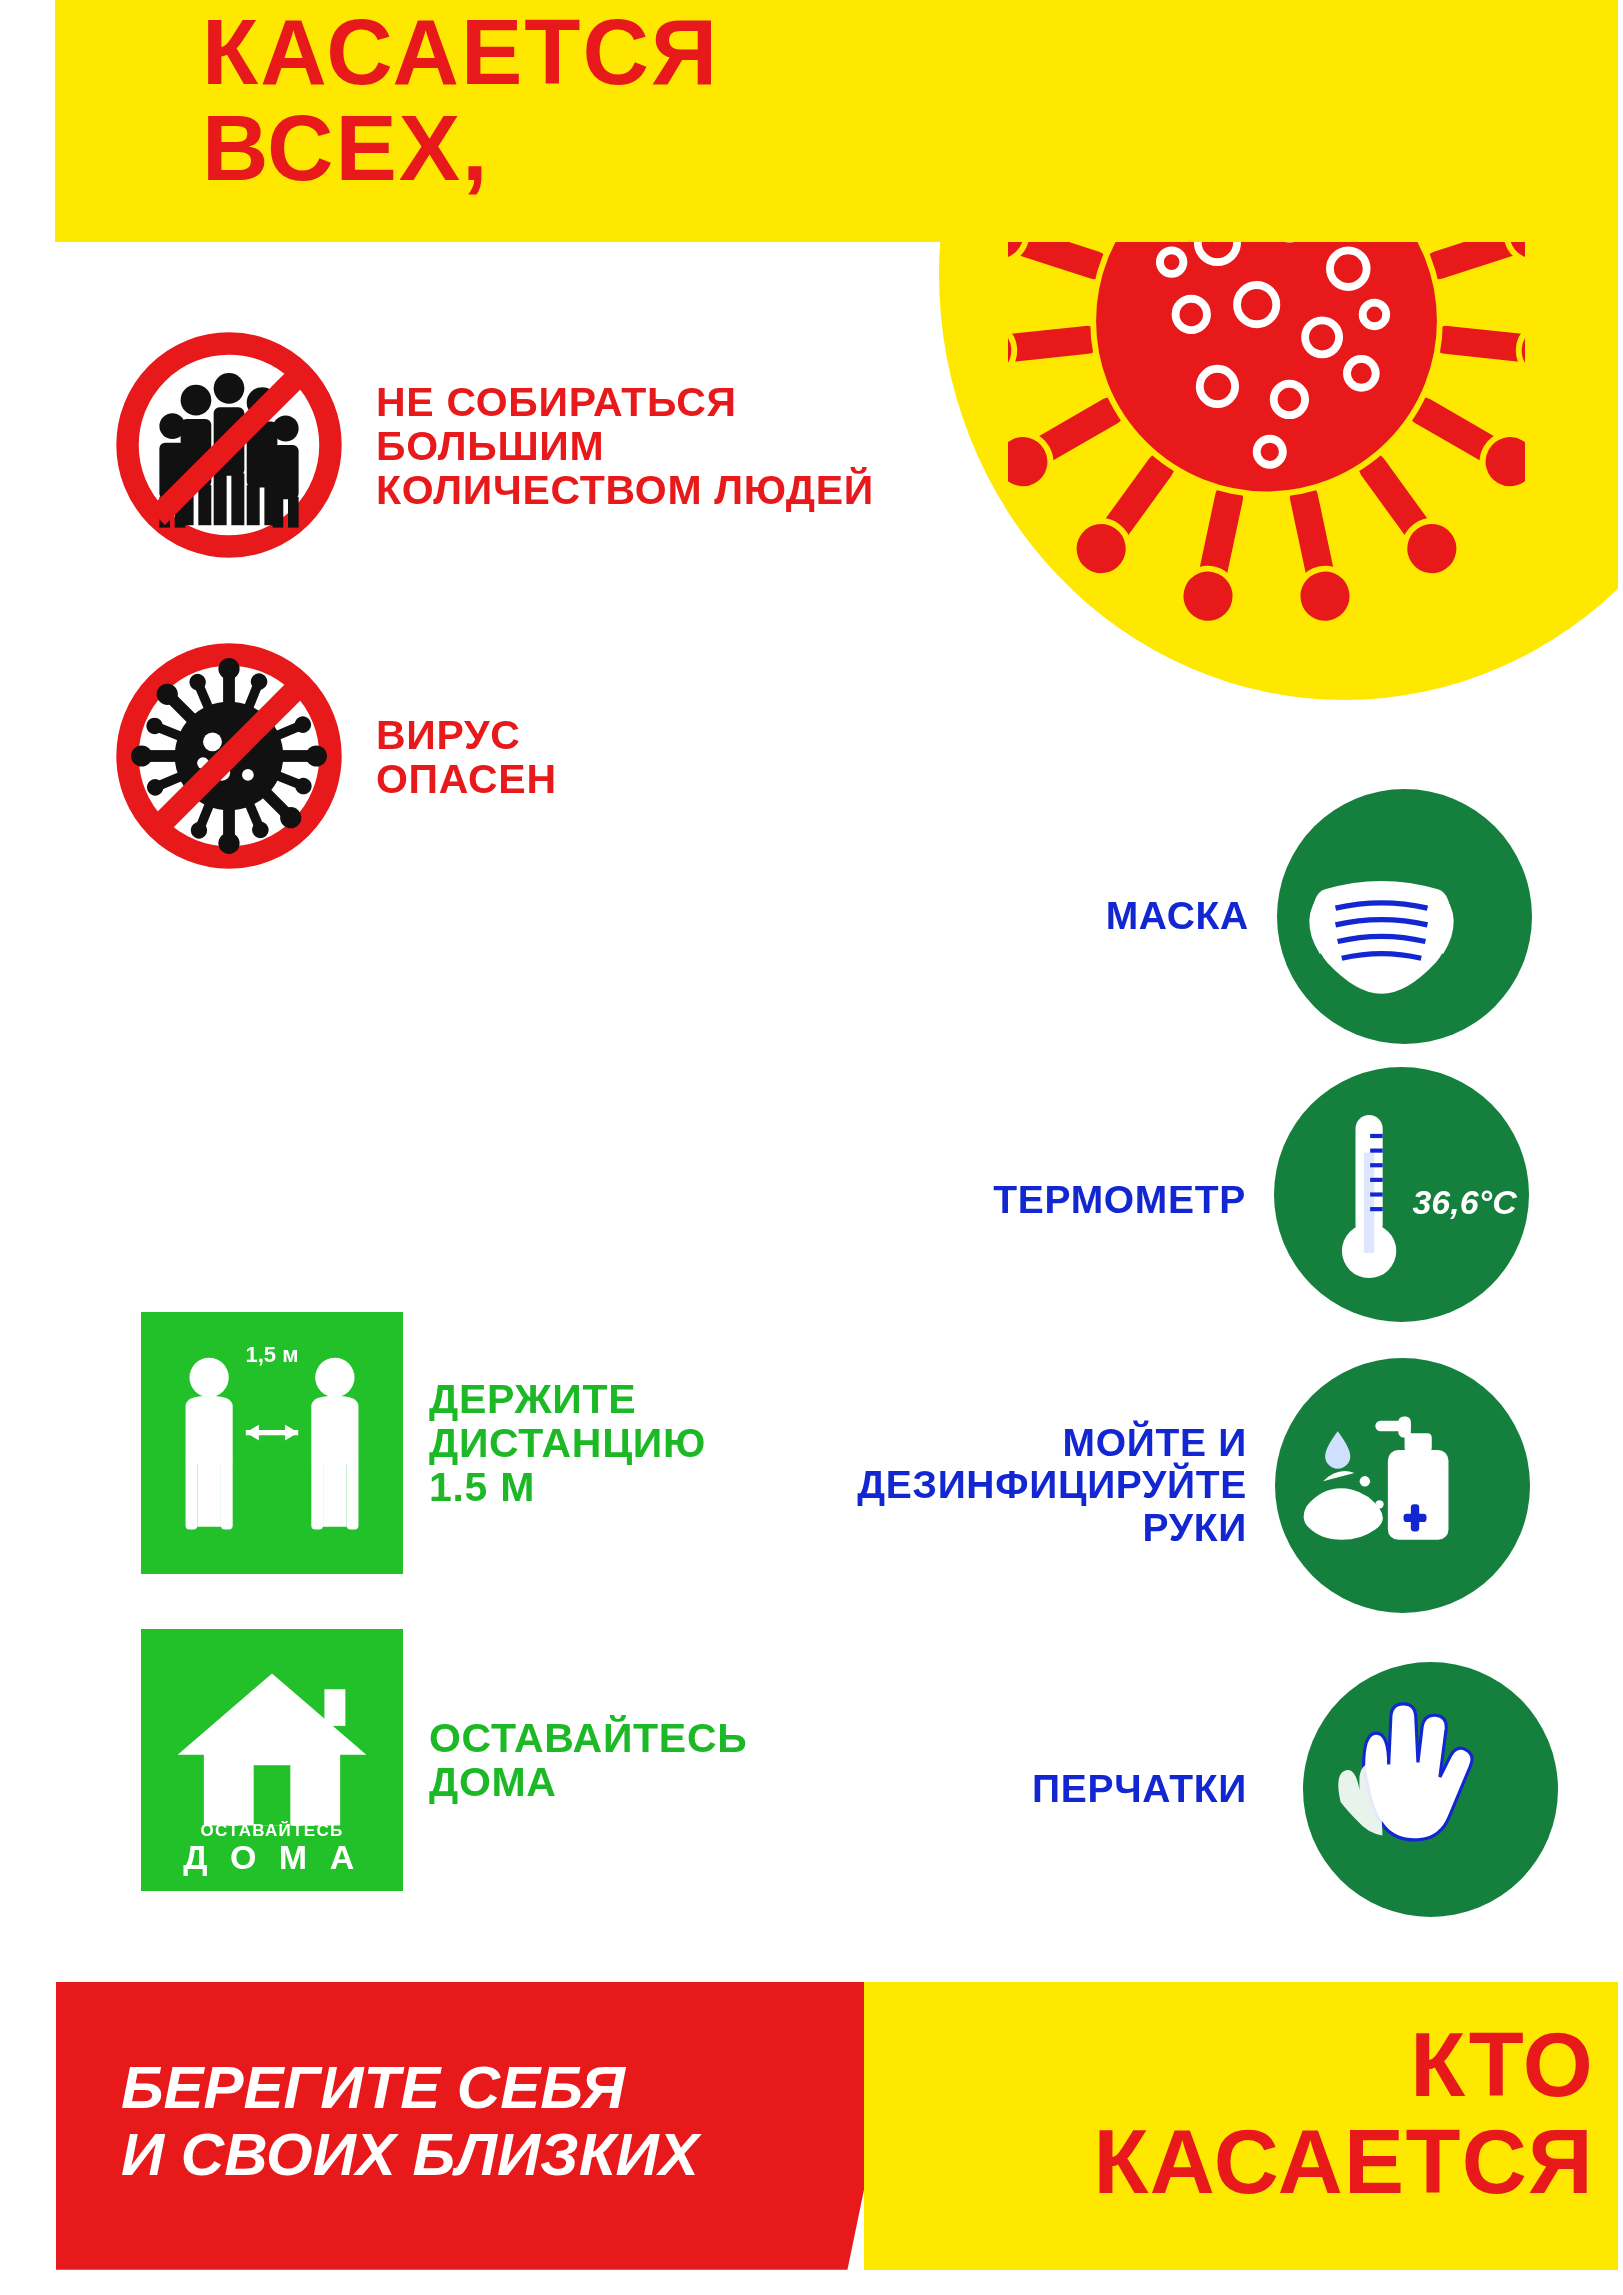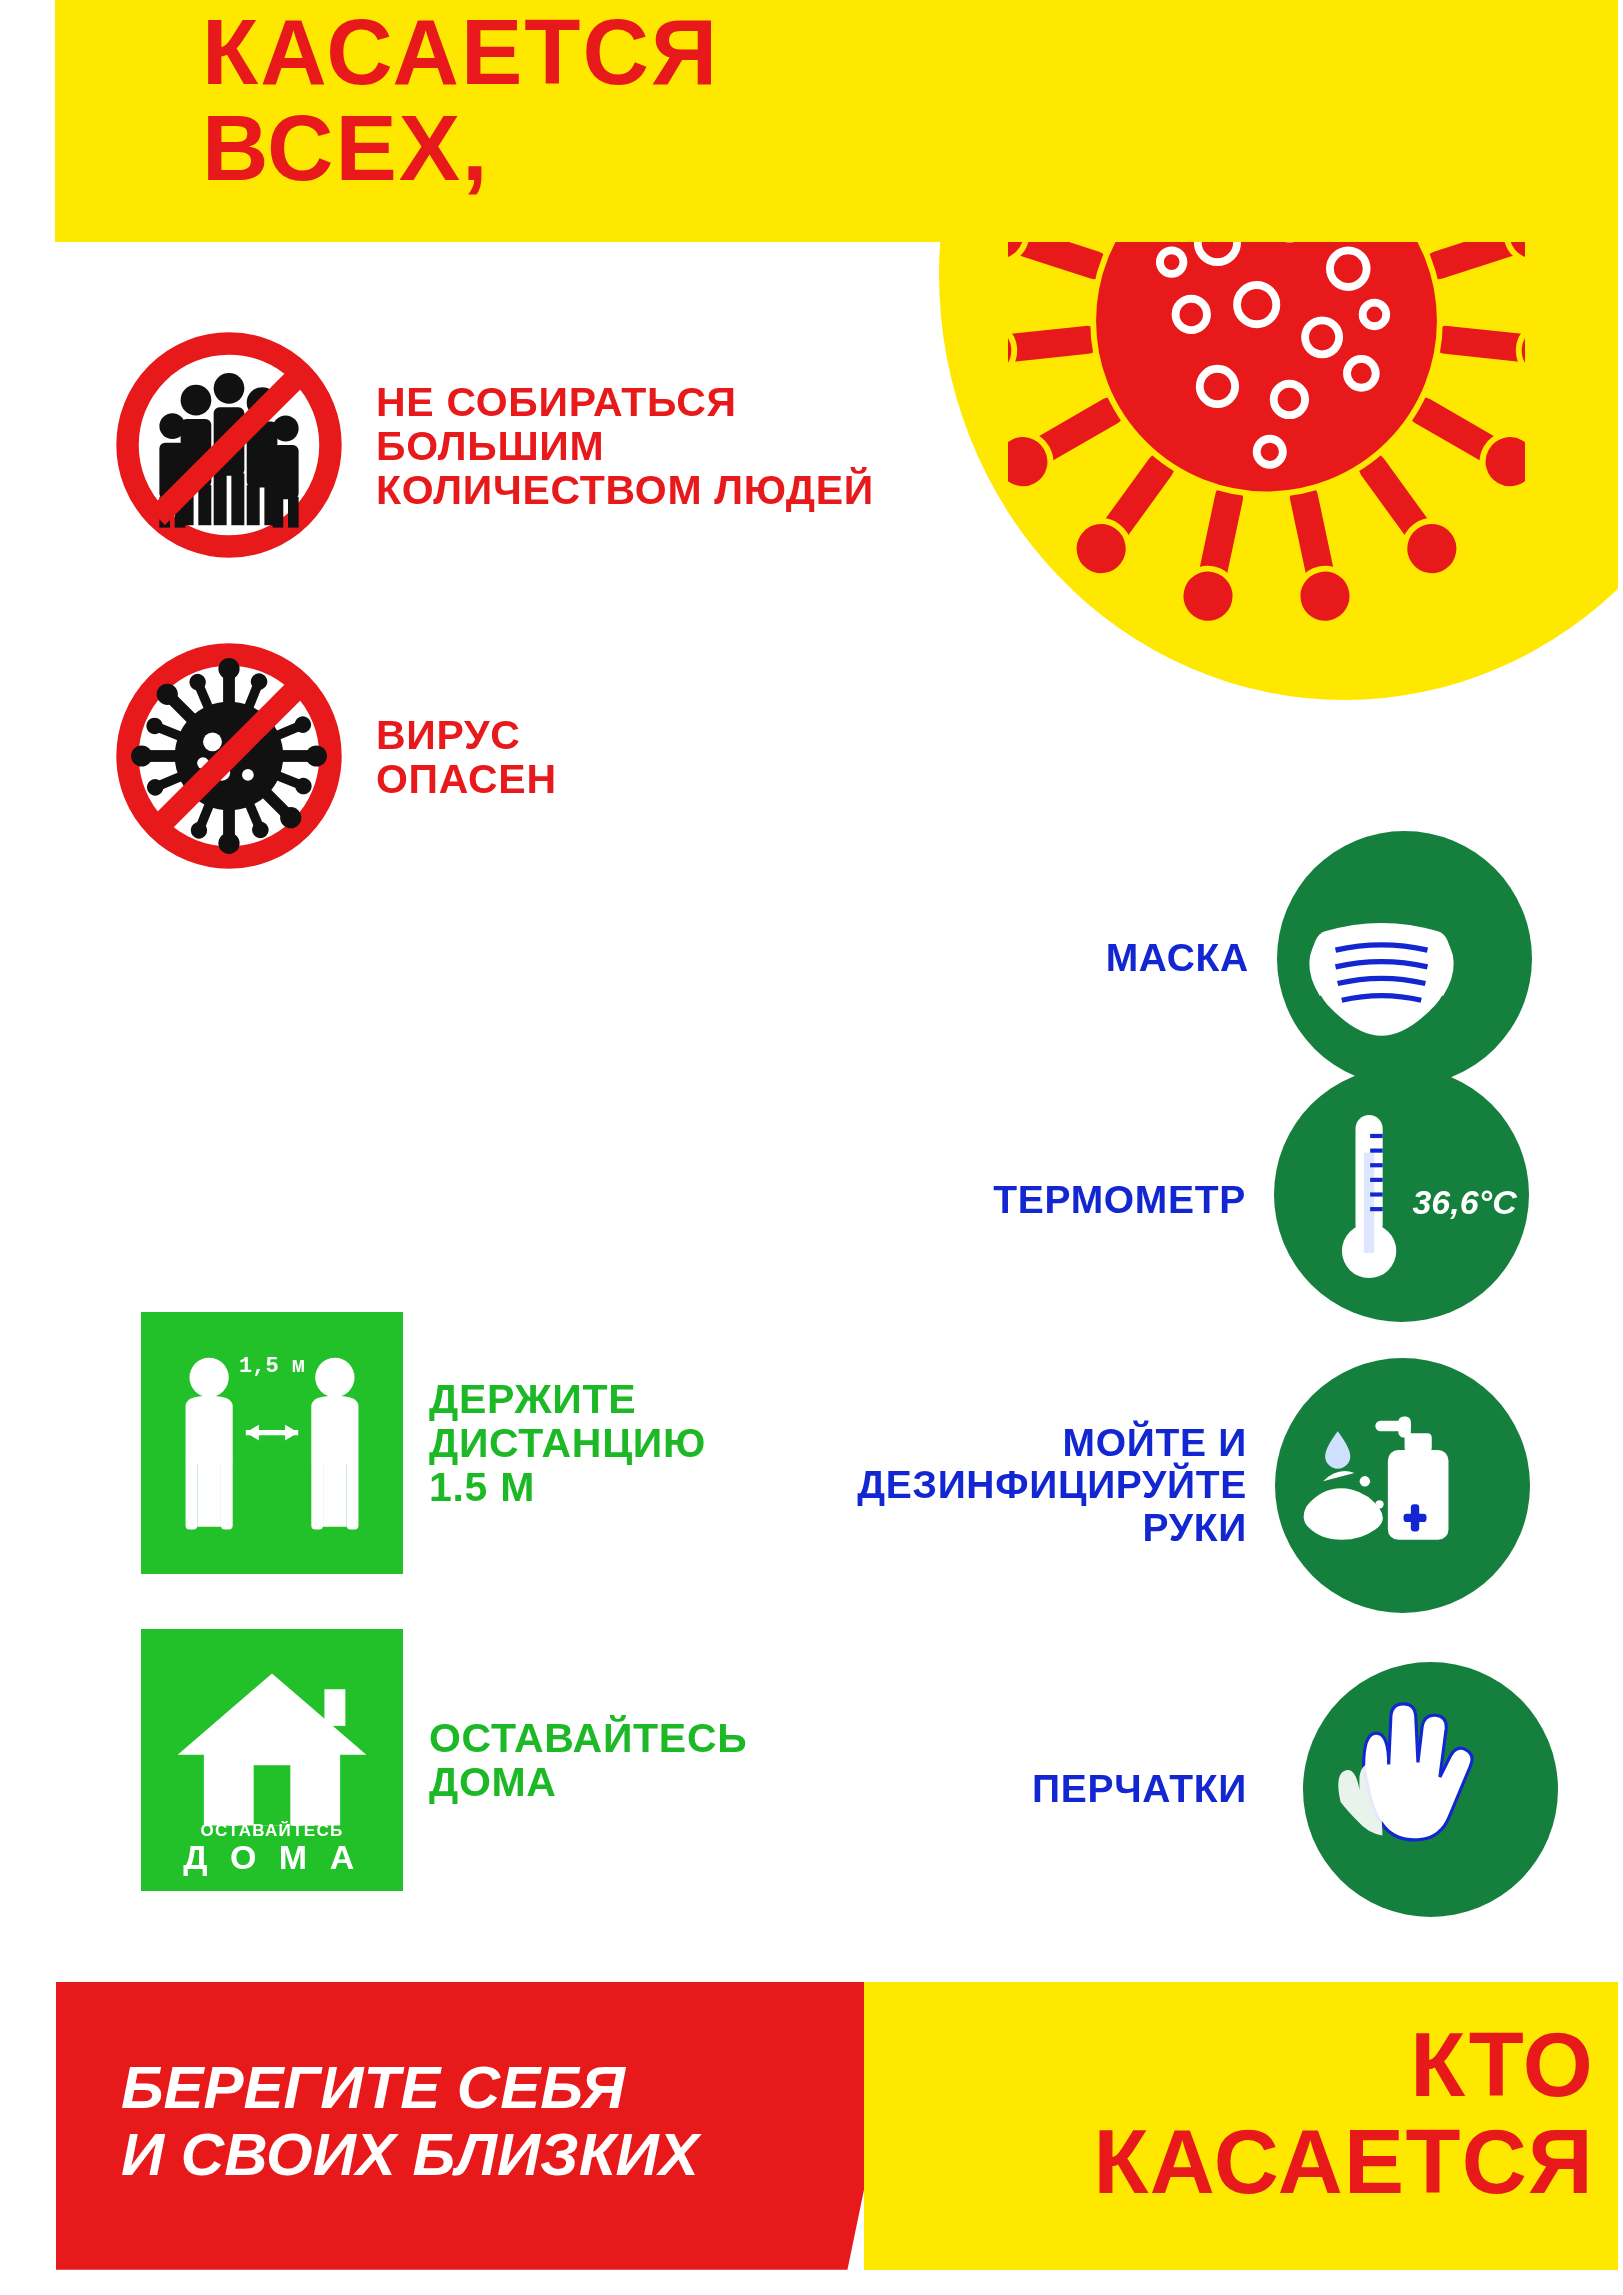--- a/index.html
+++ b/index.html
@@ -171,27 +171,26 @@
     width: 100%;
     text-align: center;
     color: #ffffff;
     font-size: 34px;
     font-weight: bold;
     letter-spacing: 6.5px;
   }
   .distance-text {
     position: absolute;
     left: 0;
-    top: 42px;
+    top: 30px;
     width: 100%;
     text-align: center;
     color: #ffffff;
     font-size: 22px;
     font-weight: bold;
-    font-family: Liberation Mono, monospace;
   }
 
   
   .blue-circle {
     width: 255px;
     height: 255px;
     border-radius: 50%;
     background: #15803d;
     position: relative;
     display: flex;
@@ -421,21 +420,21 @@
           <circle cx="78" cy="106" r="5"></circle>
         </g>
         <line x1="39" y1="161" x2="161" y2="39" stroke="#e8191b" stroke-width="19"></line>
       </svg>
     </div>
     <div class="row-label prohib-label">ВИРУС
 ОПАСЕН</div>
   </div>
 
 
-  <div class="row" style="left:1040px; top:831px;">
+  <div class="row" style="left:1040px; top:789px;">
     <div class="row-label blue-label" style="width:209px;">МАСКА</div>
     <div class="icon-box blue-circle">
       <svg width="209" height="209" viewBox="0 0 200 200">
         <path d="M46 74 q54 -16 108 0 q12 4 12 26 q0 28 -14 44 q-28 30 -52 30 q-24 0 -52 -30 q-14 -16 -14 -44 q0 -22 12 -26 Z" fill="#ffffff"></path>
         <g stroke="#1226d2" stroke-width="5" fill="none">
           <path d="M56 92 q44 -10 88 0"></path>
           <path d="M56 108 q44 -10 88 0"></path>
           <path d="M58 124 q42 -10 84 0"></path>
           <path d="M62 140 q38 -9 76 0"></path>
         </g>

